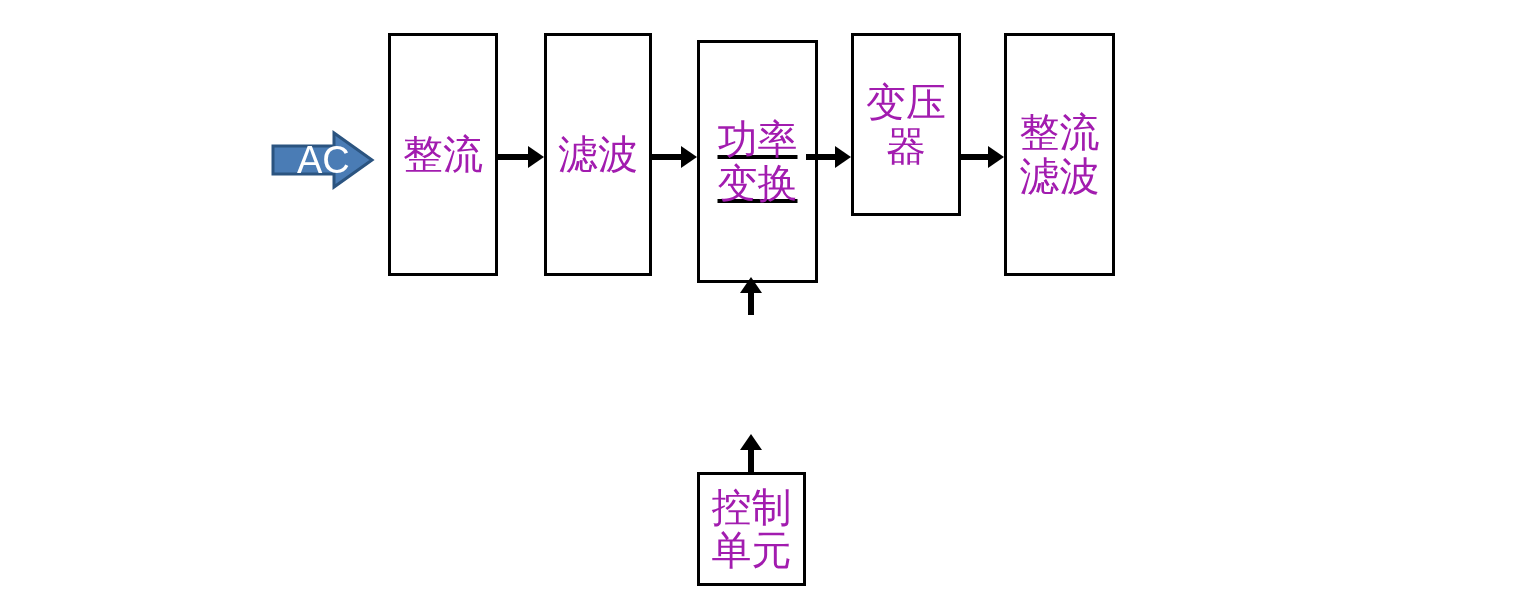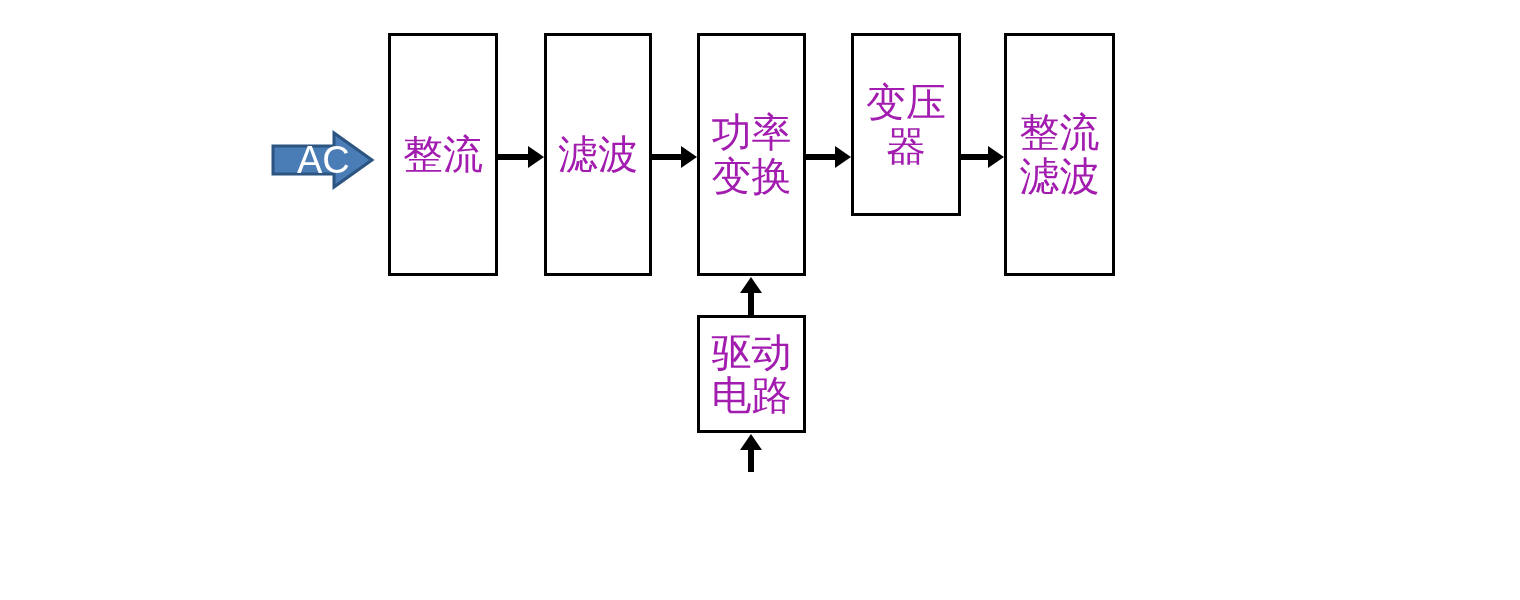--- a/index.html
+++ b/index.html
@@ -116,40 +116,40 @@
   </div>
 
   <div class="block" style="left:388px; top:33px; width:110px; height:243px;">
     <span class="block-label">整流</span>
   </div>
 
   <div class="block" style="left:544px; top:33px; width:108px; height:243px;">
     <span class="block-label">滤波</span>
   </div>
 
-  <div class="block" style="left:697px; top:33px; width:109px; height:243px;">
+  <div class="block" style="left:697px; top:40px; width:121px; height:243px;text-decoration:underline;">
     <span class="block-label">功率
 变换</span>
   </div>
 
   <div class="block" style="left:851px; top:33px; width:110px; height:183px;">
     <span class="block-label">变压
 器</span>
   </div>
 
   <div class="block" style="left:1004px; top:33px; width:111px; height:243px;">
     <span class="block-label">整流
 滤波</span>
   </div>
 
-  <div class="block" style="left:697px; top:315px; width:109px; height:118px;">
-    <span class="block-label">驱动
-电路</span>
+
+  <div class="block" style="left:697px; top:472px; width:109px; height:114px;">
+    <span class="block-label">控制
+单元</span>
   </div>
-
 
   <div class="conn-h" style="left:498px; top:157px; width:46px;">
     <div class="shaft" style="width:30px;"></div>
     <div class="head" style="left:30px;"></div>
   </div>
 
   <div class="conn-h" style="left:652px; top:157px; width:45px;">
     <div class="shaft" style="width:29px;"></div>
     <div class="head" style="left:29px;"></div>
   </div>

